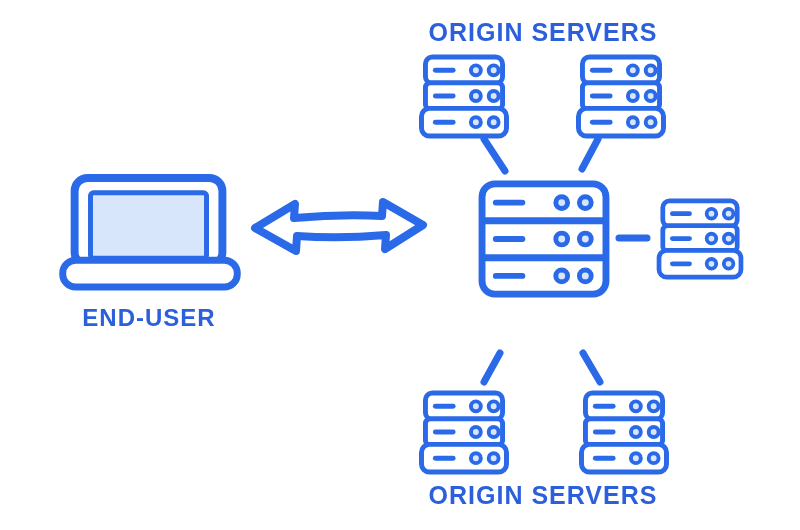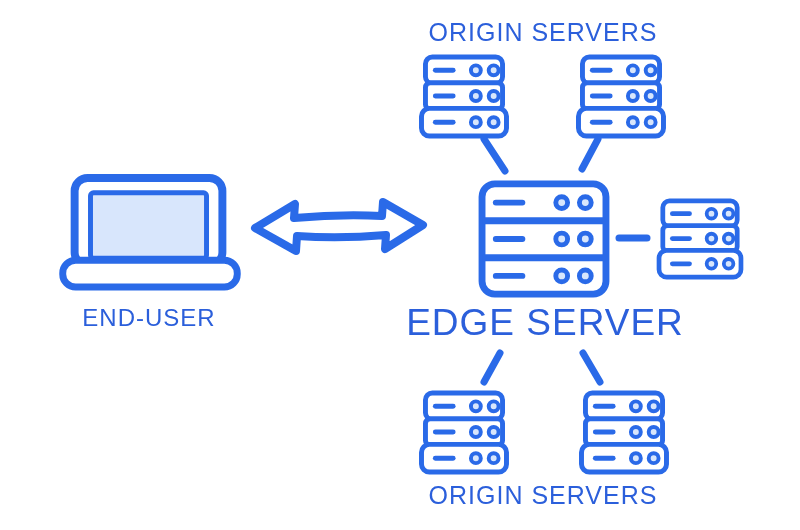--- a/index.html
+++ b/index.html
@@ -15,21 +15,21 @@
     width:800px;height:530px;
     background:var(--bg);
     overflow:hidden;
     font-family:"Liberation Sans",sans-serif;
   }
   .abs{position:absolute;}
   .label{
     position:absolute;
     transform:translateX(-50%);
     color:var(--text-blue);
-    font-weight:400;
+    font-weight:700;
     letter-spacing:1px;
     white-space:nowrap;
     line-height:1;
   }
   .label-small{font-size:25px;}
   .label-large{font-size:24px;}
   
   .srv-slab{fill:#fff;stroke:var(--accent);stroke-width:5;}
   .srv-slab-big{fill:#fff;stroke:var(--accent);stroke-width:7;}
   .srv-dash{stroke:var(--accent);stroke-width:5;stroke-linecap:round;}
@@ -111,21 +111,20 @@
          Q 91 21 133 23
          L 134 9 L 174 32
          L 136 56 L 137 42
          Q 91 46 48 43
          L 47 58 Z"></path>
   </svg>
 
   <svg class="abs" style="left:477px;top:179px" width="134" height="120" viewBox="0 0 136 122">
     <use href="#sym-server-big"></use>
   </svg>
-  <div class="label label-large" style="left:545px;top:304px;font-size:37px;">EDGE SERVER</div>
 
   <svg class="abs" style="left:655px;top:198px" width="90" height="82" viewBox="0 0 92 86">
     <use href="#sym-server"></use>
   </svg>
 
   <svg class="abs" style="left:418px;top:390px" width="92" height="85" viewBox="0 0 92 86">
     <use href="#sym-server"></use>
   </svg>
   <svg class="abs" style="left:578px;top:390px" width="92" height="85" viewBox="0 0 92 86">
     <use href="#sym-server"></use>

